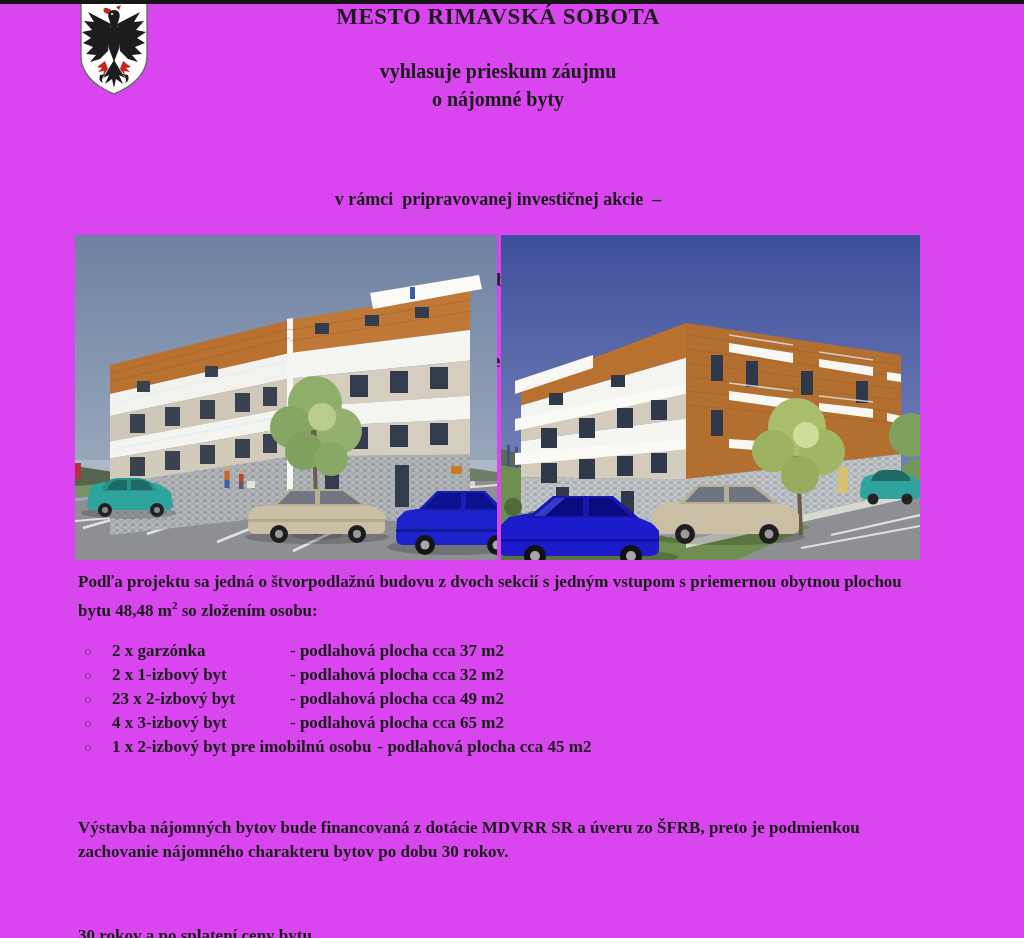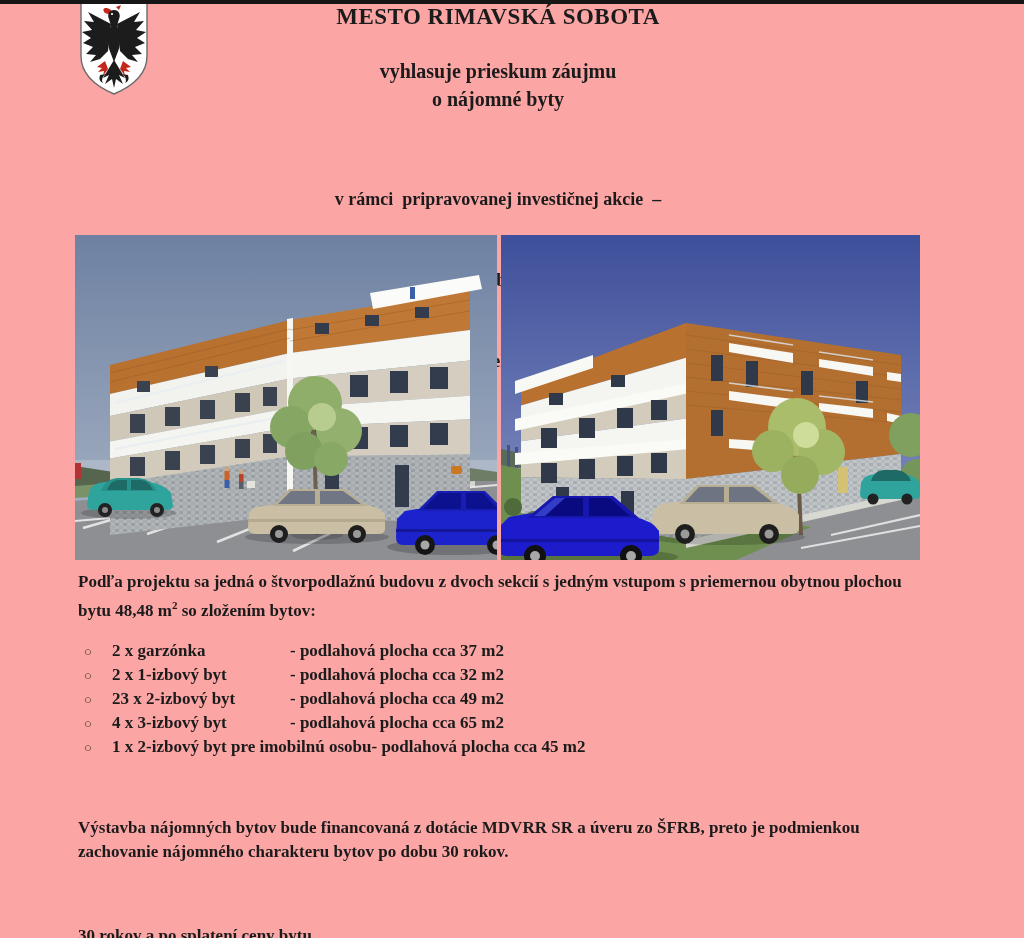--- a/index.html
+++ b/index.html
@@ -1,16 +1,16 @@
 <!DOCTYPE html>
 <html><head>
 <meta charset="utf-8">
 <style>
   html,body{margin:0;padding:0;background:#ffffff;}
-  .page{position:relative;width:1024px;height:938px;background:#fca5a5;overflow:hidden;
+  .page{position:relative;width:1024px;height:938px;background:#d946ef;overflow:hidden;
         font-family:"Liberation Serif","DejaVu Serif",serif;color:#1b1b1b;font-weight:bold;}
   .topbar{position:absolute;left:0;top:0;width:1024px;height:4px;background:#161616;}
   .emblem{position:absolute;left:78px;top:4px;width:72px;height:92px;}
   .content{position:absolute;left:70px;width:856px;}
   .title{top:4px;font-size:23px;letter-spacing:.5px;text-align:center;}
   .subtitle{top:57px;font-size:20px;line-height:28px;text-align:center;}
   .intro{top:132px;font-size:18px;line-height:27px;text-align:center;white-space:pre-wrap;}
   .renderings{position:absolute;left:75px;top:235px;width:845px;height:325px;display:flex;gap:4px;}
   .rendering{height:325px;overflow:hidden;flex:0 0 auto;}
   .r-left{width:422px;}
@@ -19,21 +19,21 @@
   .p1{top:570px;}
   .p2{top:789px;}
   .p3{top:816px;line-height:24px;}
   .p4{top:896px;line-height:24px;}
   .p4b{top:924px;}
   sup{font-size:11px;font-weight:bold;}
   ul.flats{position:absolute;left:84px;top:641px;margin:0;padding:0;list-style:none;font-size:17px;}
   ul.flats li{display:flex;align-items:baseline;height:24px;}
   .bullet{width:28px;font-size:13px;flex:0 0 auto;}
   .b-label{width:178px;flex:0 0 auto;}
-  li.full .b-label{width:auto;}
+  li.full .b-label{width:auto;margin-right:6px;}
   .caret{display:inline-block;width:1px;height:19px;background:#111;vertical-align:-4px;}
   svg{display:block;}
 </style>
 </head>
 <body>
 
 <div class="page">
   <div class="topbar"></div>
 
   <svg class="emblem" viewBox="0 0 72 92" aria-label="coat-of-arms-black-eagle-on-white-shield">
@@ -357,21 +357,21 @@
         <path d="M41,25 L62,7 L72,7 L52,25 Z" fill="#3d49d8" opacity=".8"></path>
         <circle cx="42" cy="65" r="11" fill="#111"></circle>
           <circle cx="42" cy="65" r="5" fill="#a8a8a8"></circle>
         <circle cx="138" cy="65" r="11" fill="#111"></circle>
           <circle cx="138" cy="65" r="5" fill="#a8a8a8"></circle>
         <rect x="5" y="48" width="161" height="3" fill="#1414a0"></rect>
       </g>
     </svg>
   </div>
 
-  <div class="para p1"><span>Podľa projektu sa jedná o štvorpodlažnú budovu z dvoch sekcií s jedným vstupom s priemernou obytnou plochou bytu 48,48 m</span><sup>2</sup><span> so zložením bytov:</span></div>
+  <div class="para p1"><span>Podľa projektu sa jedná o štvorpodlažnú budovu z dvoch sekcií s jedným vstupom s priemernou obytnou plochou bytu 48,48 m</span><sup>2</sup><span> so zložením osobu:</span></div>
 
   <ul class="flats">
     <li>
       <span class="bullet">○</span>
       <span class="b-label">2 x garzónka</span>
       <span>- podlahová plocha cca 37 m2</span>
     </li>
     <li>
       <span class="bullet">○</span>
       <span class="b-label">2 x 1-izbový byt</span>

